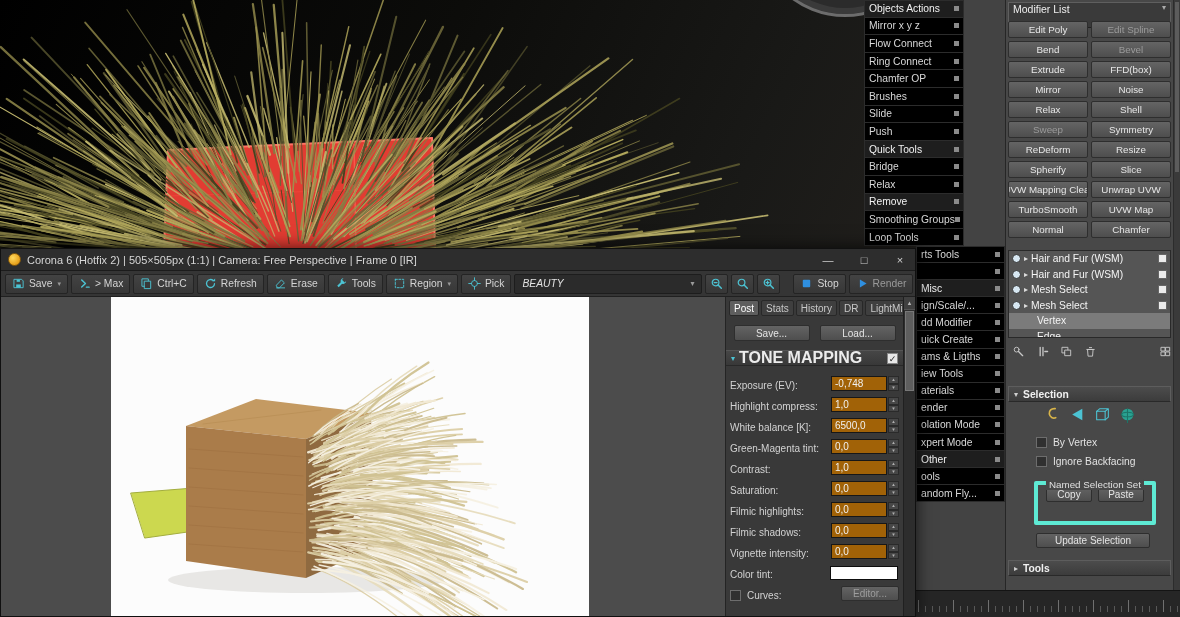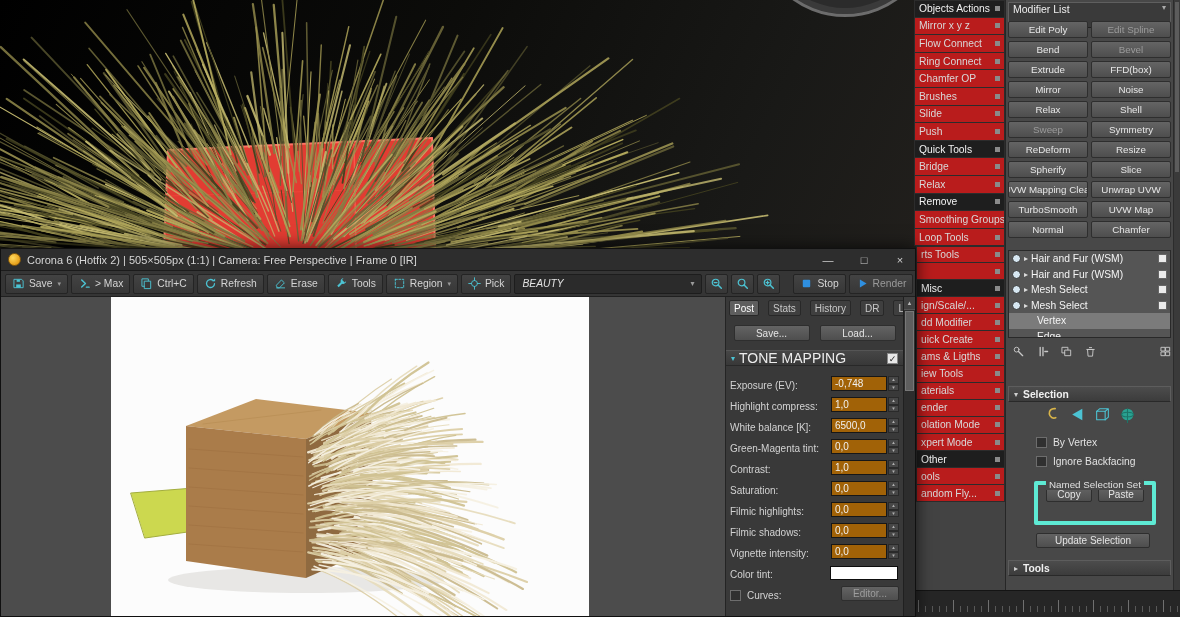--- a/index.html
+++ b/index.html
@@ -8,23 +8,23 @@
          font-family:"Liberation Sans",sans-serif;font-size:11px;color:#d8d8d8}
   svg *{stroke-linecap:round;stroke-linejoin:round}
 
   
   #viewport{position:absolute;left:0;top:0;width:916px;height:248px;overflow:hidden;
             background:linear-gradient(115deg,#000 0%,#0c0c0a 45%,#191917 80%,#211f1c 100%)}
   #navring{position:absolute;left:755px;top:-163px;width:180px;height:180px;border-radius:50%;
            background:#2b2b2b;border:3px solid #6c6c6c;box-shadow:inset 0 0 0 6px #3a3a3a}
 
   
-  #strip-top{position:absolute;left:914px;top:0;width:91px}
+  #strip-top{position:absolute;left:864px;top:0;width:100px}
   #strip-bottom{position:absolute;left:916px;top:246px;width:89px}
-  .strip-row{background:#b91c1c;border:1px solid #2c2c2c;border-top:none;padding:0 4px;
+  .strip-row{background:#000000;border:1px solid #2c2c2c;border-top:none;padding:0 4px;
              display:flex;align-items:center;color:#d8d8d8;font-size:10.3px;white-space:nowrap;overflow:hidden}
   #strip-top .strip-row{height:17.6px}
   #strip-bottom .strip-row{height:17.1px}
   .strip-row:first-child{border-top:1px solid #2c2c2c}
   .strip-header{background:#1e1e1e;color:#f2f2f2}
   .strip-dot{margin-left:auto;width:5px;height:5px;background:#8a8a8a;flex:0 0 auto}
 
   
   #cmdpanel{position:absolute;left:1005px;top:0;width:175px;height:590px;background:#484848;border-left:1px solid #262626}
   #modlist{position:absolute;left:2px;top:2px;width:163px;height:26px;background:#3a3a3a;
@@ -99,30 +99,30 @@
   #vfb-body{flex:1;display:flex;min-height:0}
   #renderview{width:724px;position:relative;background:#4c4c4c;flex:0 0 auto;overflow:hidden}
   #renderimg{position:absolute;left:110px;top:0;width:478px;height:319px;background:#fcfcfc}
   #vfb-panel{width:178px;background:#393939;border-left:1px solid #242424;position:relative;flex:0 0 auto;overflow:hidden}
   #vfb-scroll{width:12px;background:#2d2d2d;border-left:1px solid #202020;position:relative;flex:0 0 auto}
   #vfb-scroll .arrowbox{height:13px;background:#404040;border-bottom:1px solid #555;color:#b8b8b8;font-size:6px;
                         display:flex;align-items:center;justify-content:center}
   #vfb-scroll .thumb{position:absolute;left:1px;right:1px;top:14px;height:80px;background:#5e5e5e;border:1px solid #787878}
 
   
-  #tabs{display:flex;gap:9px;padding:3px 3px 2px}
+  #tabs{display:flex;gap:2px;padding:3px 3px 2px}
   .tab{height:16px;padding:0 4px;background:#3f3f3f;border:1px solid #282828;color:#c8c8c8;font-size:10px;
        display:flex;align-items:center;border-radius:2px;white-space:nowrap}
   .tab.active{background:#5e5e5e;color:#fff}
   #saveload{display:flex;gap:10px;justify-content:center;margin-top:7px}
   #saveload .smallbtn{width:76px;height:16px}
   #tm-header{margin-top:9px;height:16px;background:linear-gradient(#464646,#383838);border-top:1px solid #555;
              border-bottom:1px solid #282828;display:flex;align-items:center;padding:0 5px;gap:4px}
   #tm-header .tri{color:#4cc3d3;font-size:8px}
-  #tm-header .lbl{font-weight:normal;color:#ececec;font-size:14px}
+  #tm-header .lbl{font-weight:bold;color:#ececec;font-size:16px}
   #tm-header .chk{margin-left:auto;width:11px;height:11px;background:#e8e8e8;border:1px solid #888;color:#222;
                   font-size:9px;line-height:10px;text-align:center}
   #params{margin-top:4px}
   .param{display:flex;align-items:flex-end;height:21px;padding:0 4px}
   .param .lbl{flex:1;color:#d2d2d2;font-size:10px;white-space:nowrap;overflow:hidden}
   .param .box{width:56px;height:15px;background:#a16207;border:1px solid #171717;color:#f0f0f0;font-size:10px;
               display:flex;align-items:center;padding:0 3px;flex:0 0 auto}
   .spin{width:11px;height:15px;display:flex;flex-direction:column;margin-left:1px;flex:0 0 auto}
   .spin span{flex:1;background:#474747;border:1px solid #2a2a2a;color:#b0b0b0;font-size:4.5px;
              display:flex;align-items:center;justify-content:center}

